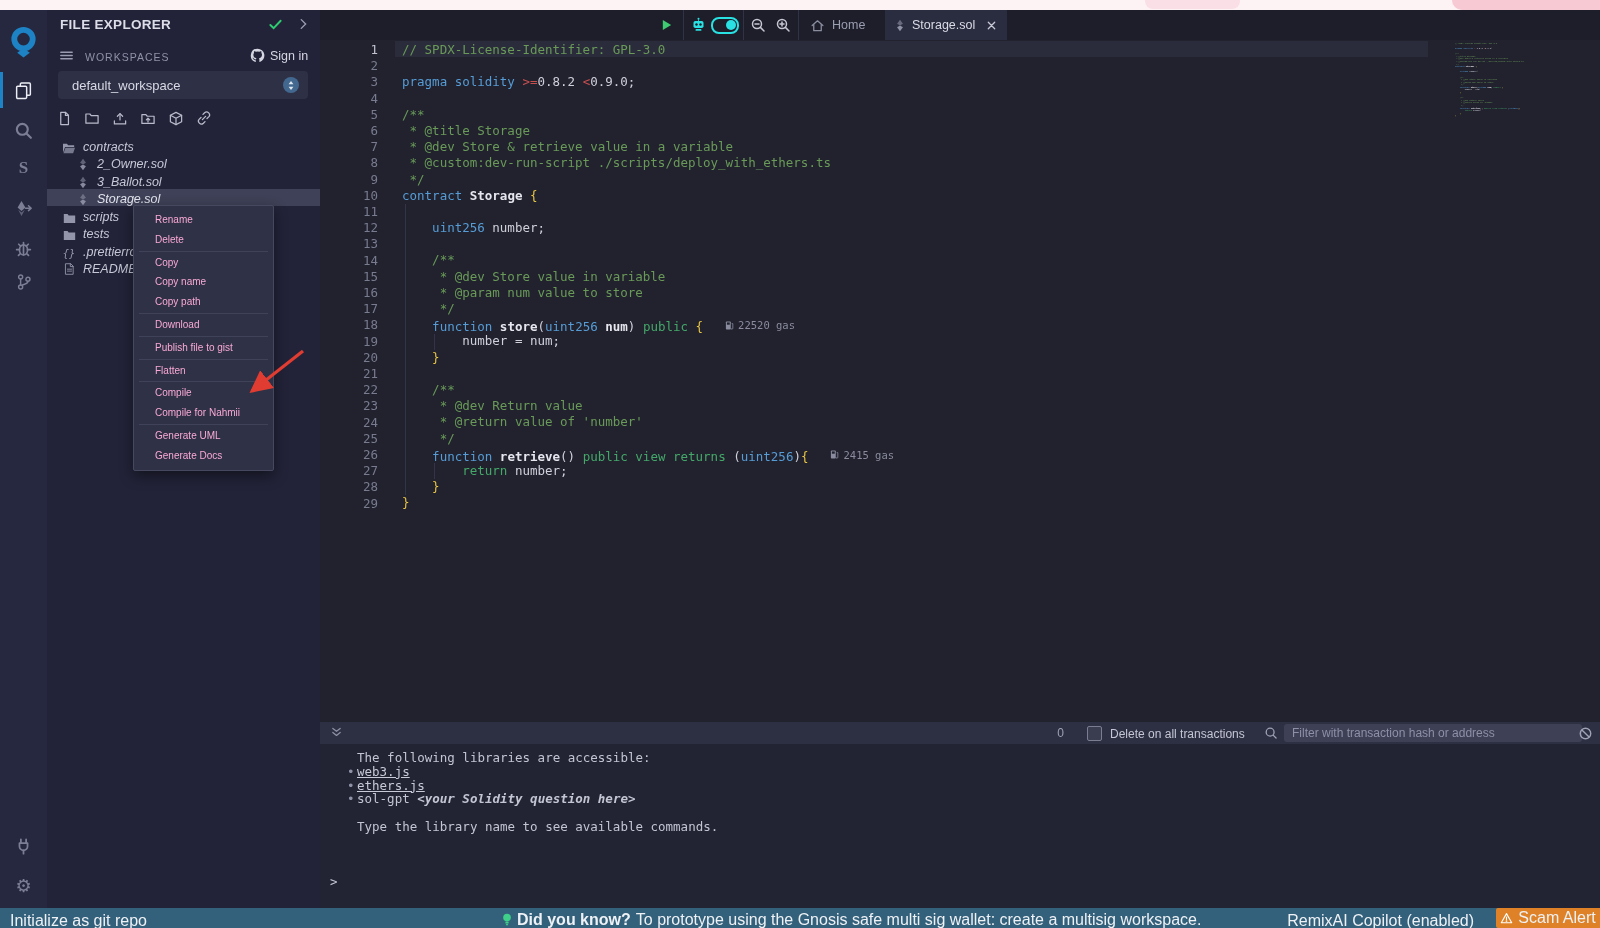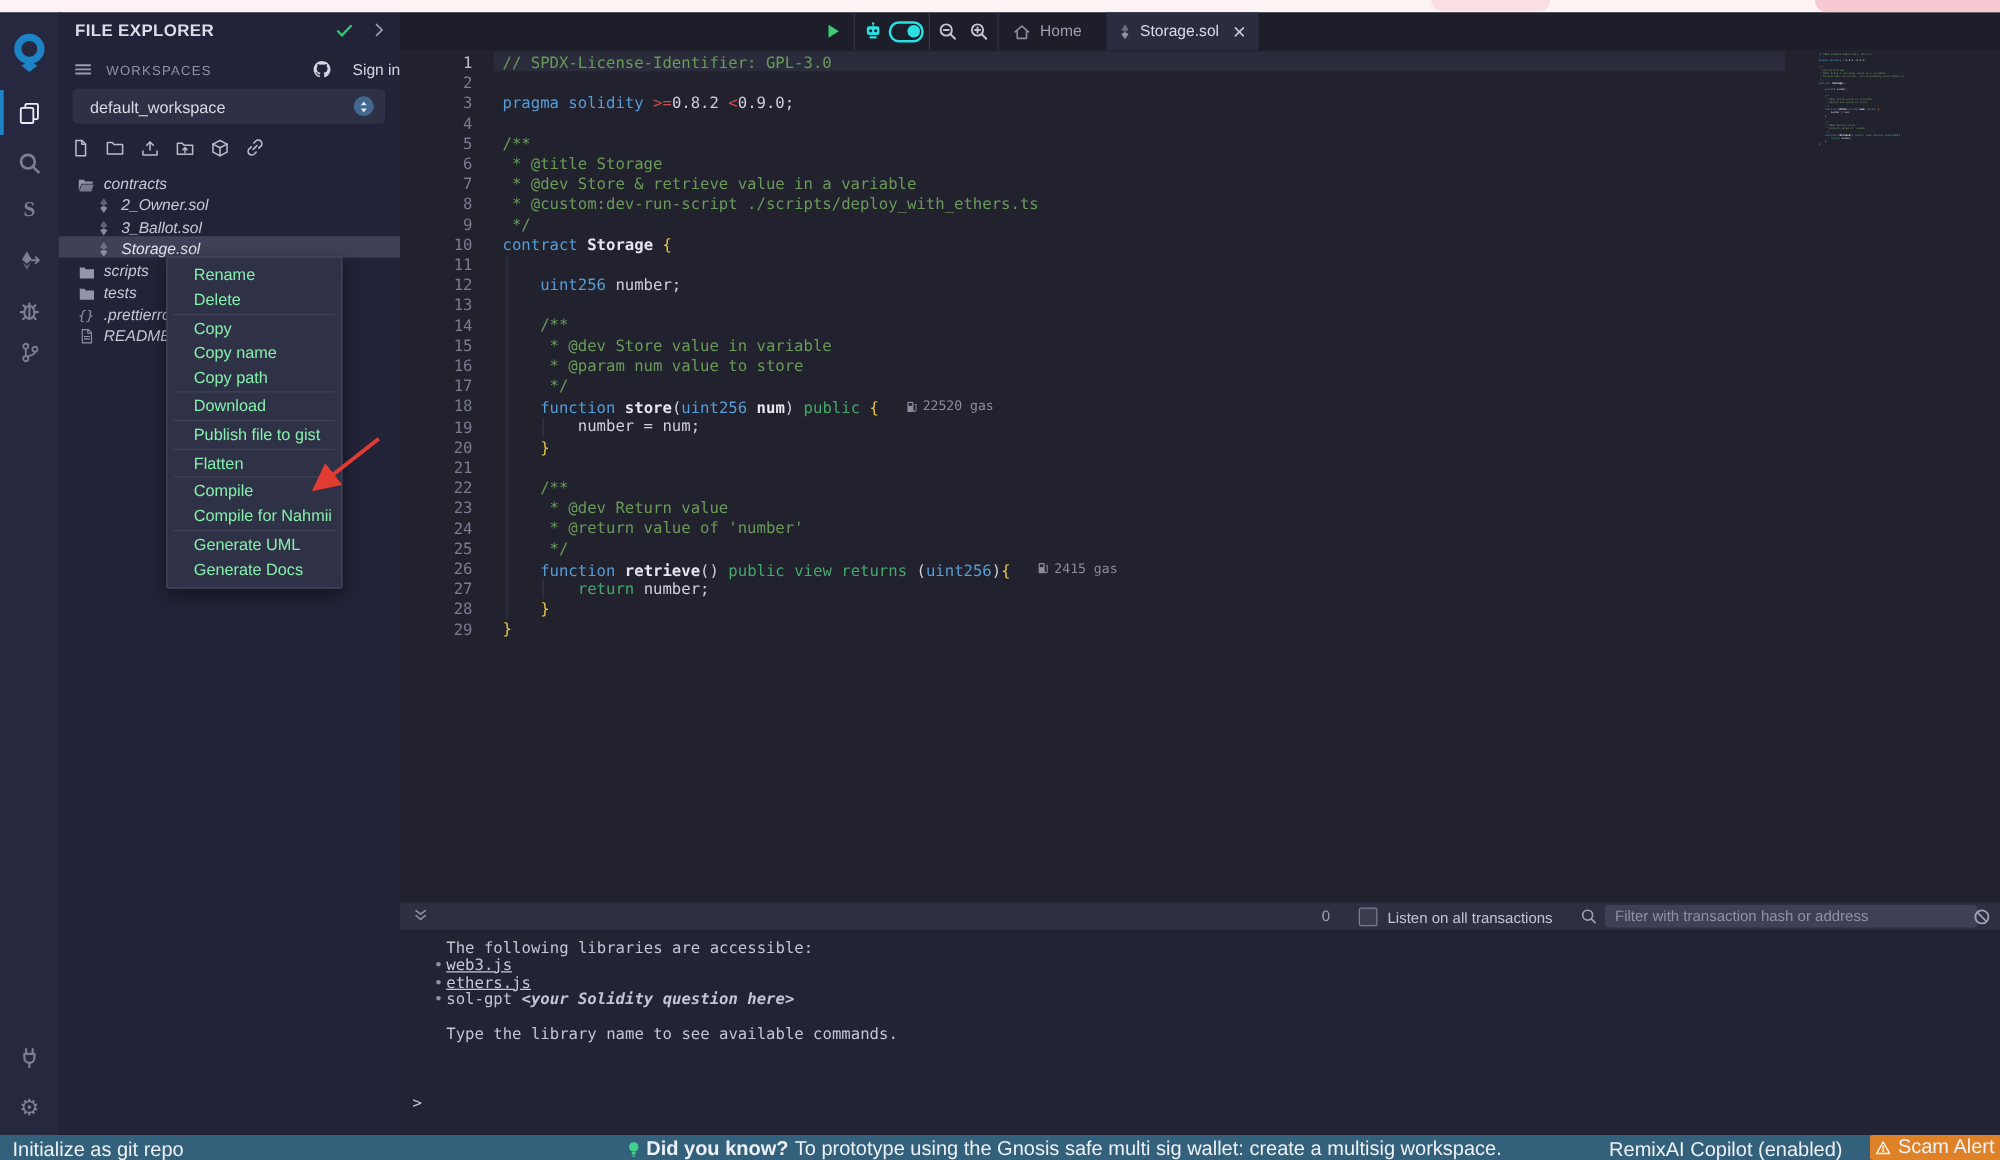--- a/index.html
+++ b/index.html
@@ -17,36 +17,36 @@
   #act-indicator{position:absolute;left:0;top:62px;width:3px;height:36px;background:#1d83c4;}
   .act .sletter{font-weight:bold;font-size:17px;font-family:"Liberation Serif",serif;}
   .act .gearchar{font-size:18px;line-height:18px;}
   
   #filepanel{left:47px;top:10px;width:273px;height:898px;background:#222338;}
   #fe-title{left:60px;top:17px;font-size:13.5px;font-weight:bold;color:#dcdde8;letter-spacing:.3px;}
   #fe-check{left:268px;top:17px;color:#2ecc71;}
   #fe-chevron{left:296px;top:17px;color:#9a9cb0;}
   #ws-burger{left:59px;top:48px;color:#9a9cb0;}
   #ws-label{left:85px;top:51px;font-size:10.5px;letter-spacing:1px;color:#8f92a8;}
-  #signin{left:250px;top:48px;display:flex;align-items:center;gap:17px;color:#d5d6e2;font-size:12.5px;cursor:pointer;}
+  #signin{left:250px;top:48px;display:flex;align-items:center;gap:5px;color:#d5d6e2;font-size:12.5px;cursor:pointer;}
   #ws-select{left:58px;top:71px;width:250px;height:28px;background:#2e3046;border-radius:4px;display:flex;align-items:center;cursor:pointer;}
   #ws-select .wname{margin-left:14px;font-size:13px;color:#d8d9e4;flex:1;}
   #ws-select .wcircle{width:16px;height:16px;border-radius:50%;background:#43688f;margin-right:9px;display:flex;align-items:center;justify-content:center;color:#dfe6ee;}
   #fe-toolbar{left:56px;top:110px;display:flex;gap:12px;color:#b9bbca;}
   #fe-toolbar .fticon{cursor:pointer;display:flex;align-items:center;justify-content:center;width:16px;height:16px;}
   #tree{left:47px;top:136px;width:273px;}
   .trow{height:17.5px;display:flex;align-items:flex-end;font-size:12.5px;color:#c6c8d6;cursor:pointer;white-space:nowrap;font-style:italic;}
   .trow.sel{background:#3e4157;color:#e1e2ec;}
   .trow .ticon{width:14px;display:flex;justify-content:center;margin-right:7px;color:#9395aa;flex:none;}
   .trow.d0 .ticon{margin-left:15px;}
   .trow.d1 .ticon{margin-left:29px;}
   .trow .braceschar{font-size:10.5px;color:#9395aa;font-family:"DejaVu Sans Mono",monospace;}
   
   #ctxmenu{left:133px;top:205px;width:139px;background:#2f3246;border:1px solid #45485f;border-radius:2px;box-shadow:0 5px 14px rgba(0,0,0,.45);padding:4px 0;z-index:40;}
-  .mitem{height:19.8px;line-height:19.8px;padding-left:21px;font-size:13px;color:#86efac;cursor:pointer;white-space:nowrap;}
+  .mitem{height:19.8px;line-height:19.8px;padding-left:21px;font-size:10px;color:#f9a8d4;cursor:pointer;white-space:nowrap;}
   .msep{height:1px;background:#3f4258;margin:1px 5px;}
   
   #arrow{left:0;top:0;width:1600px;height:928px;pointer-events:none;z-index:60;}
   
   #tabbar{left:320px;top:10px;width:1280px;height:30px;background:#1d1e2a;}
   .tbdiv{position:absolute;top:0;width:1px;height:30px;background:#30324a;}
   .tbbtn{position:absolute;top:0;height:30px;display:flex;align-items:center;justify-content:center;cursor:pointer;}
   .tab{position:absolute;top:0;height:30px;display:flex;align-items:center;font-size:12.5px;color:#9b9db0;cursor:pointer;gap:7px;padding:0 10px;}
   .tab.active{background:#2a2c3f;color:#dadbe6;}
   .tab .close{color:#c9cad6;font-size:12px;margin-left:4px;}
@@ -440,21 +440,21 @@
 
 <div id="termbar" class="abs">
   <div id="term-collapse">
       <svg width="13" height="13" viewBox="0 0 16 16" fill="none" stroke="currentColor" stroke-width="1.6" stroke-linecap="round" stroke-linejoin="round">
         <path d="M3.5 3l4.5 3.6L12.5 3"></path>
         <path d="M3.5 8l4.5 3.6L12.5 8"></path>
       </svg>
     </div>
   <div id="term-count">0</div>
   <div id="term-check"></div>
-  <div id="term-listen">Listen on all transactions</div>
+  <div id="term-listen">Delete on all transactions</div>
   <div id="term-search">
       <svg width="14" height="14" viewBox="0 0 16 16" fill="none" stroke="currentColor" stroke-width="1.5" stroke-linecap="round">
         <circle cx="7" cy="7" r="4.5"></circle>
         <path d="M10.4 10.4L13.8 13.8"></path>
       </svg>
     </div>
   <input id="term-filter" placeholder="Filter with transaction hash or address" style="">
   <div id="term-block">
       <svg width="15" height="15" viewBox="0 0 16 16" fill="none" stroke="currentColor" stroke-width="1.5">
         <circle cx="8" cy="8" r="5.6"></circle>

